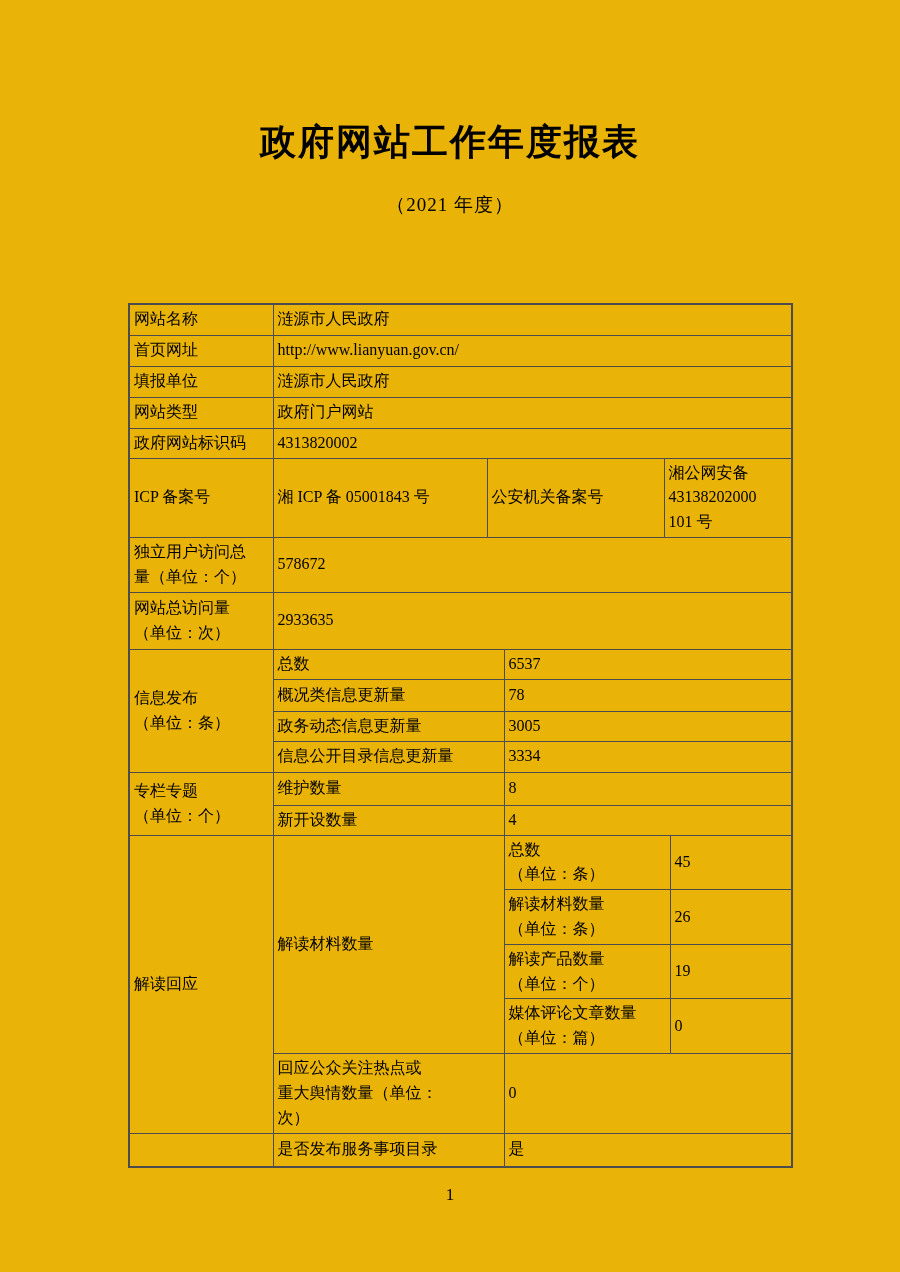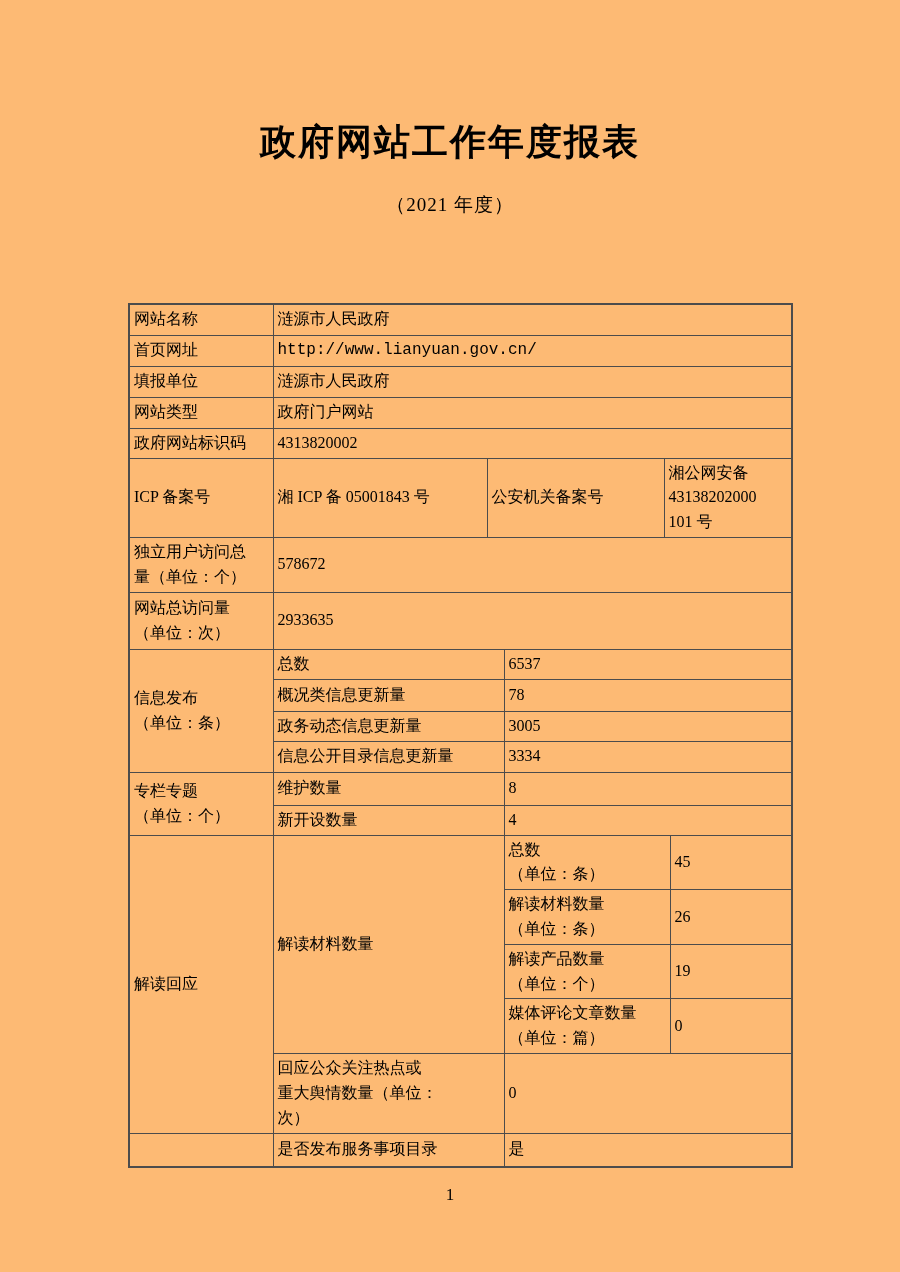--- a/index.html
+++ b/index.html
@@ -4,21 +4,21 @@
 <style>
   html, body {
     margin: 0;
     padding: 0;
     background: #ffffff;
   }
   .sheet {
     position: relative;
     width: 900px;
     height: 1272px;
-    background: #fdba74;
+    background: #eab308;
     color: #000000;
     font-family: "Liberation Serif", serif;
     overflow: hidden;
   }
   .doc-title {
     position: absolute;
     top: 118px;
     left: 0;
     width: 100%;
     text-align: center;
@@ -56,21 +56,21 @@
   table.report-table td {
     border: 1px solid #4c4c4c;
     vertical-align: middle;
     font-size: 16px;
     line-height: 1.55;
     padding: 2px 4px;
     white-space: pre-line;
     overflow: hidden;
   }
   td.mono {
-    font-family: Liberation Mono, monospace;
+    font-family: Liberation Serif, serif;
     font-size: 15px;
     margin-left: 18px;
   }
   .page-number {
     position: absolute;
     top: 1185px;
     left: 0;
     width: 100%;
     text-align: center;
     font-size: 17px;

